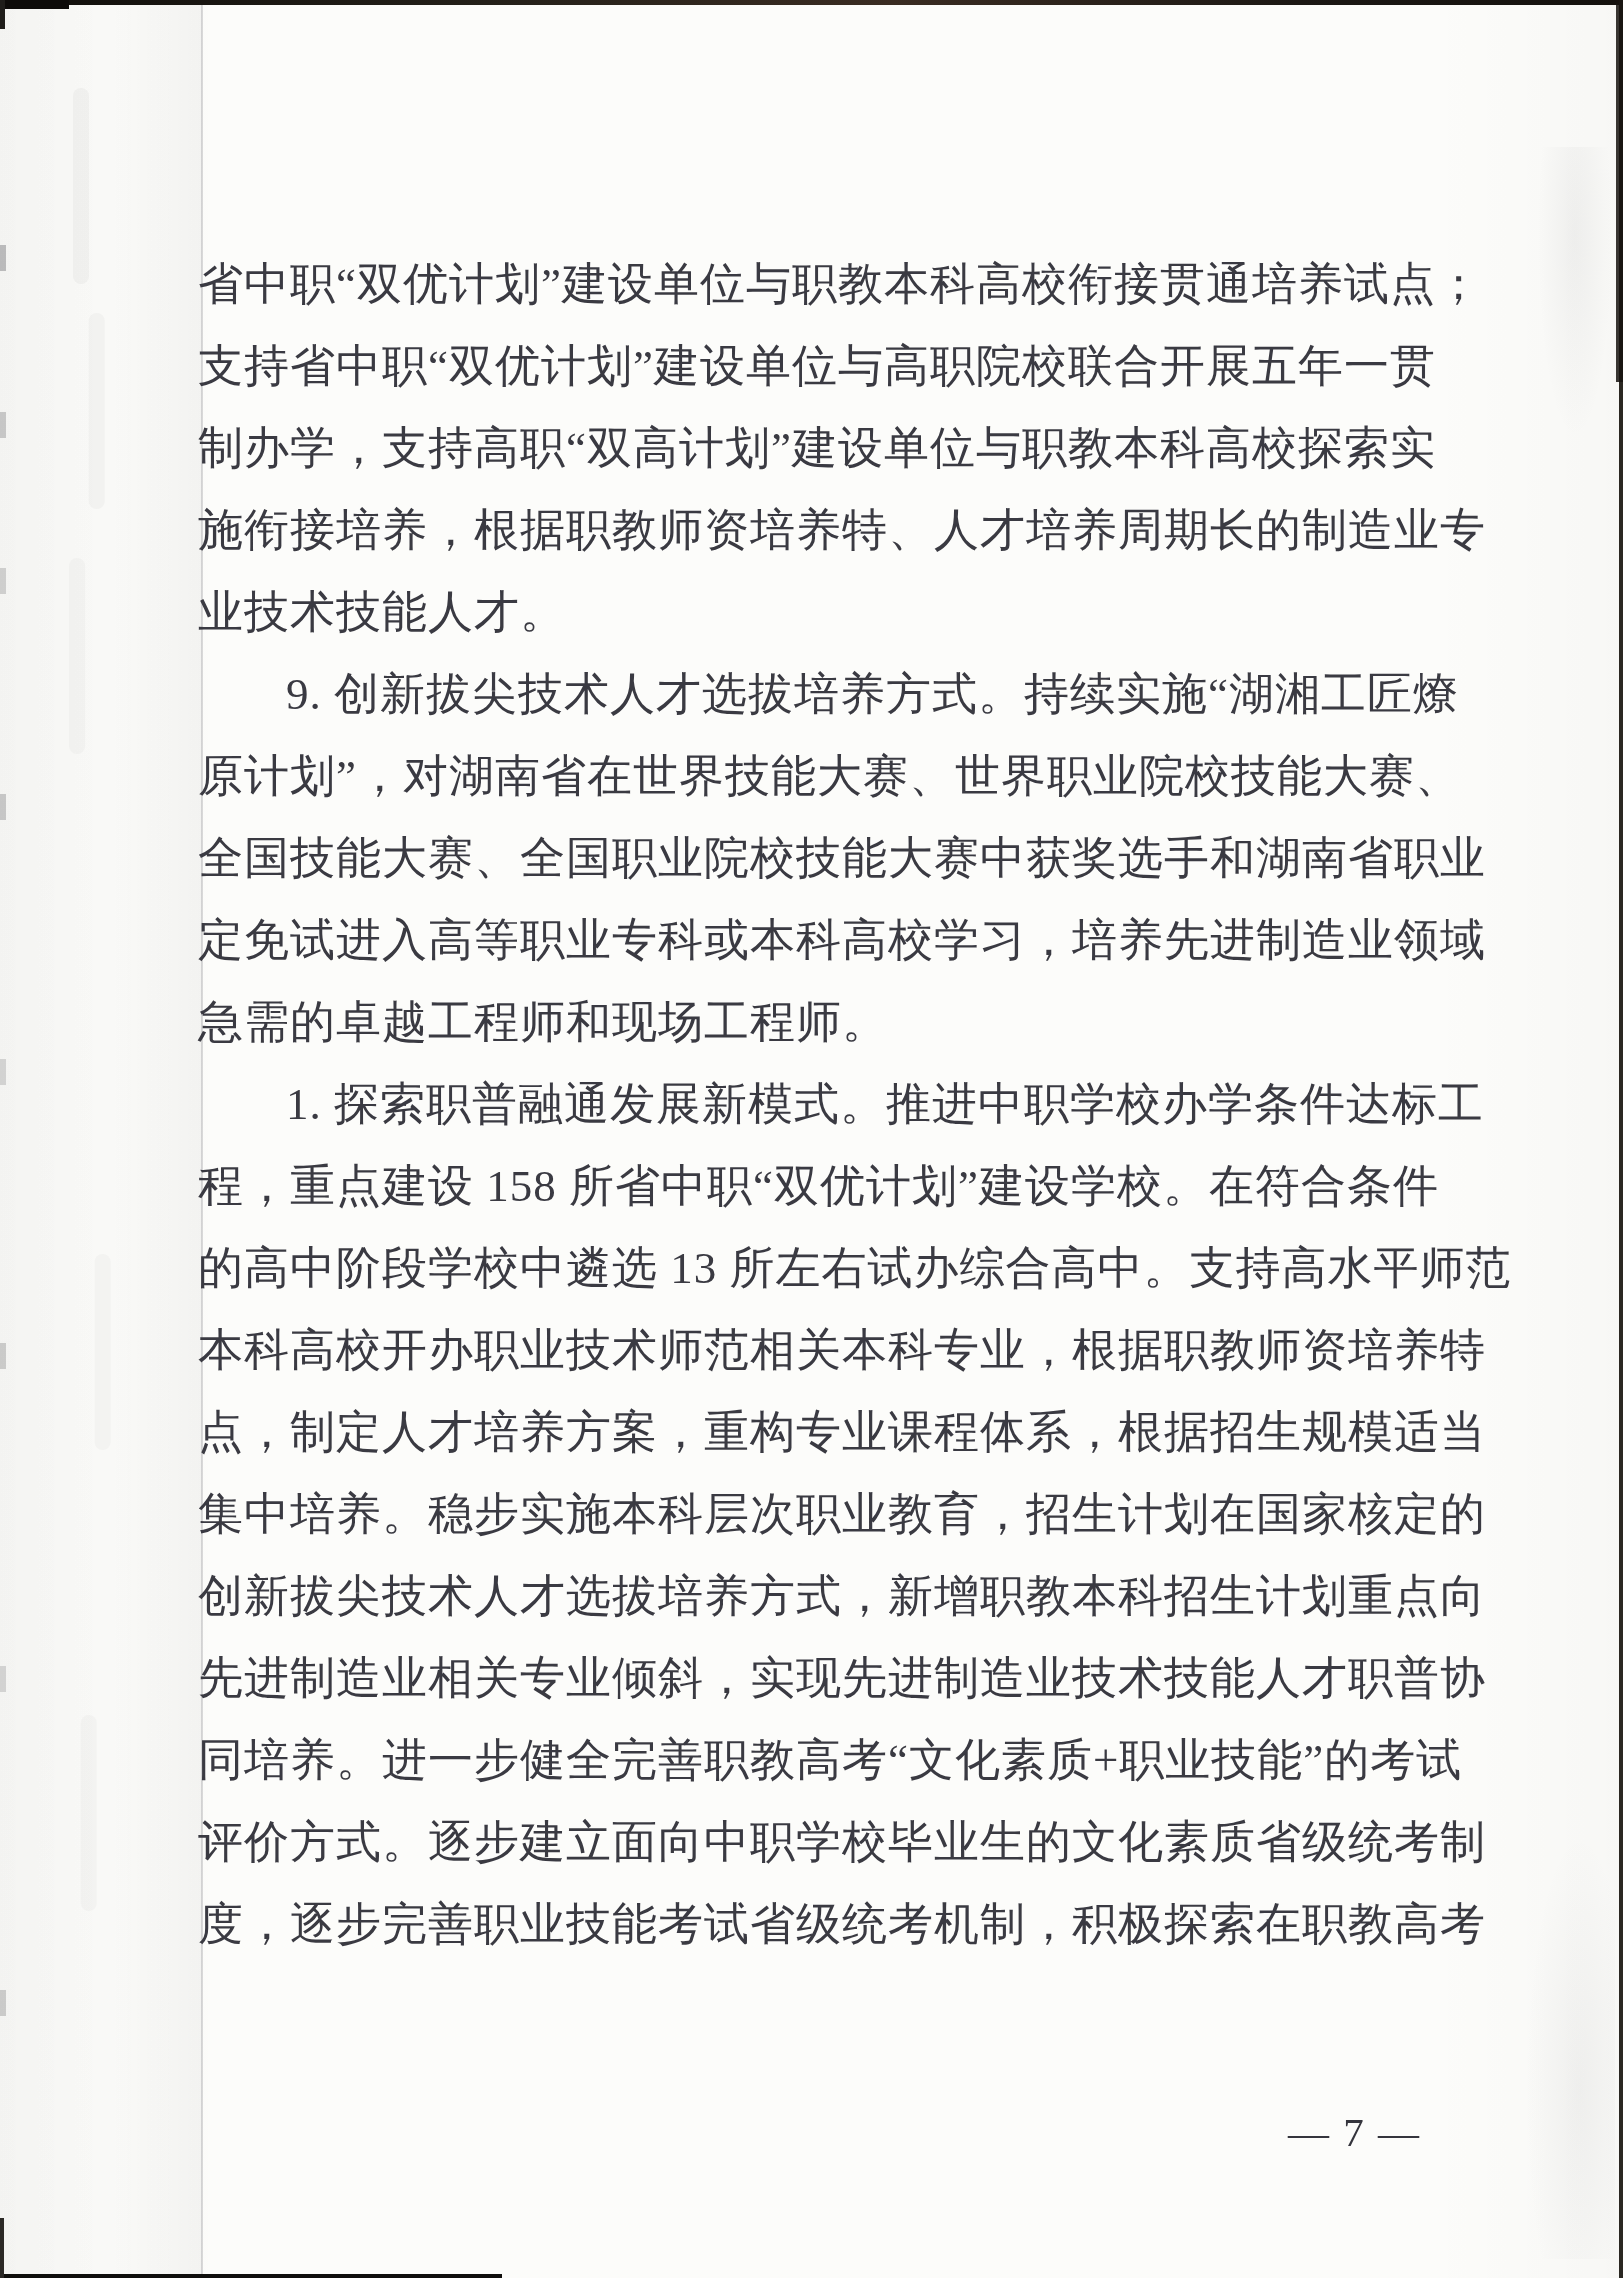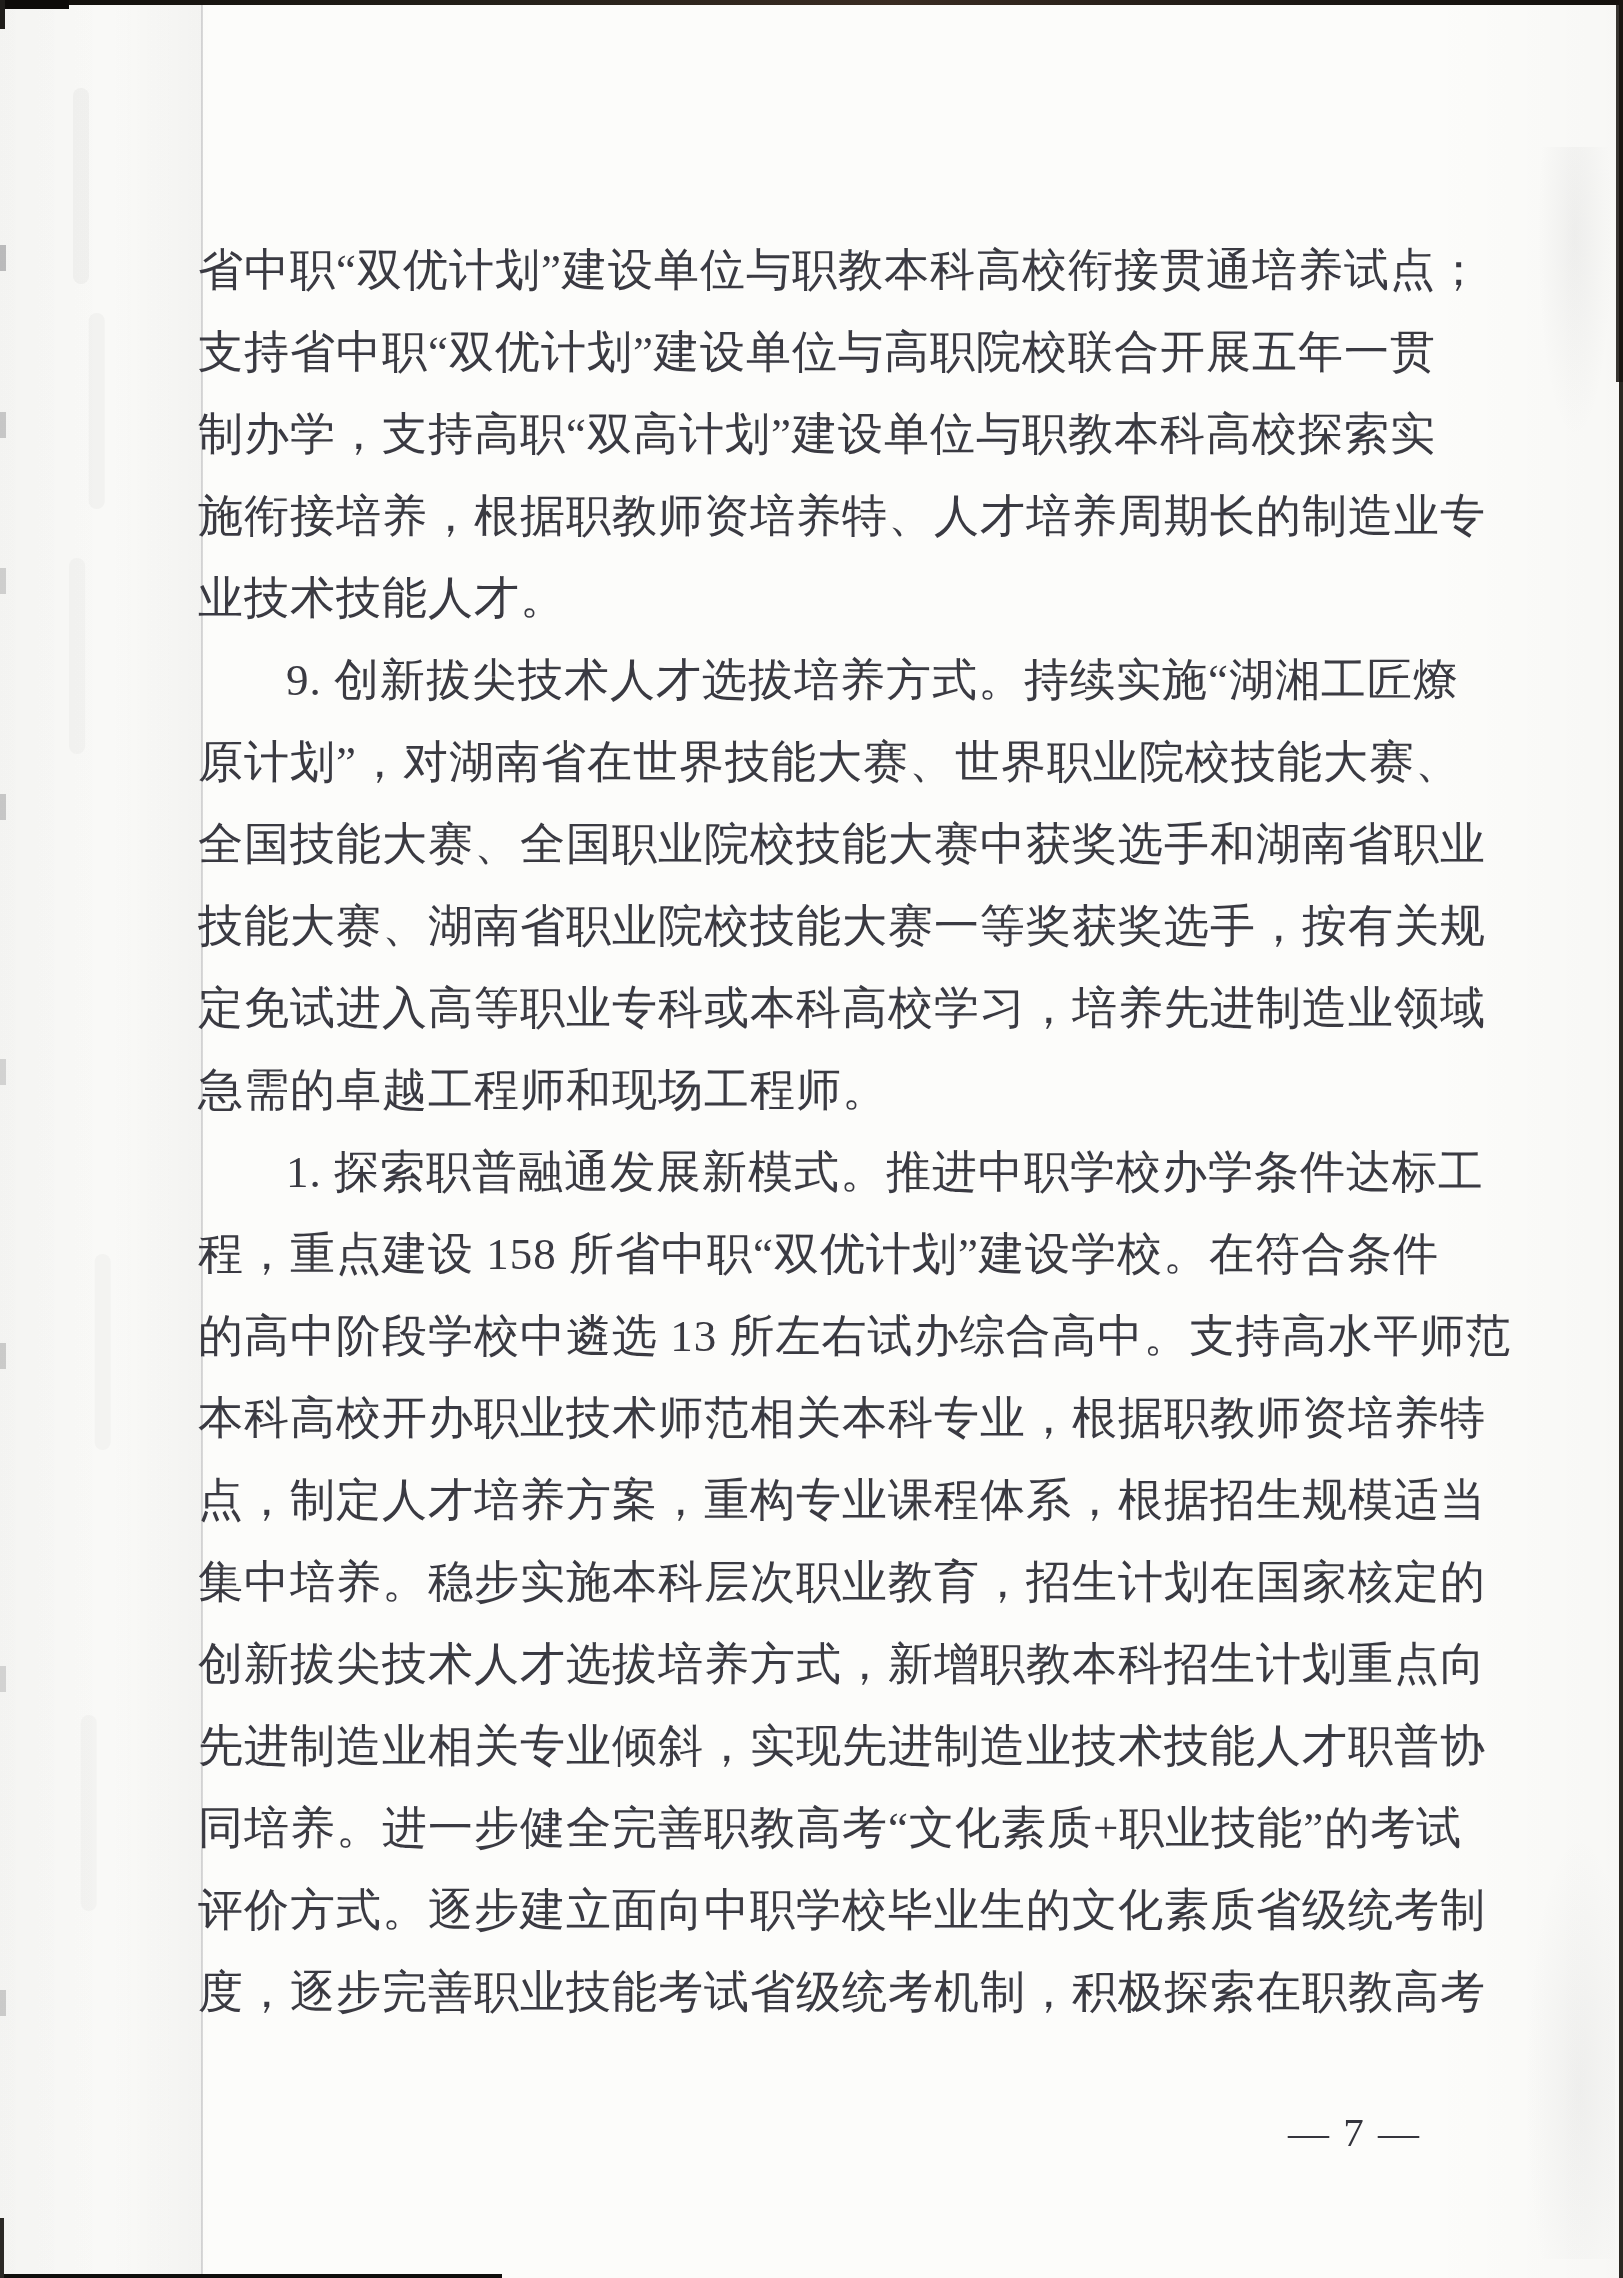--- a/index.html
+++ b/index.html
@@ -65,21 +65,21 @@
   }
   .right-smudge-b {
     position: absolute; bottom: 19.6px; right: 7.8px; width: 88px; height: 421px;
     background: radial-gradient(ellipse at 60% 60%, rgba(70,70,75,0.055), rgba(70,70,75,0) 72%);
   }
 
   
   .text-block {
     position: absolute;
     left: 198px;
-    top: 229px;
+    top: 243px;
     width: 1219px;
     color: #3a3a42;
   }
   .line {
     height: 82px;
     line-height: 82px;
     font-size: 45px;
     letter-spacing: 1px;
     white-space: nowrap;
     text-align: justify;
@@ -124,21 +124,20 @@
 
   <div class="text-block" id="text-block">
       <div class="line">省中职“双优计划”建设单位与职教本科高校衔接贯通培养试点；</div>
       <div class="line">支持省中职“双优计划”建设单位与高职院校联合开展五年一贯</div>
       <div class="line">制办学，支持高职“双高计划”建设单位与职教本科高校探索实</div>
       <div class="line">施衔接培养，根据职教师资培养特、人才培养周期长的制造业专</div>
       <div class="line no-justify">业技术技能人才。</div>
       <div class="line indent">9. 创新拔尖技术人才选拔培养方式。持续实施“湖湘工匠燎</div>
       <div class="line">原计划”，对湖南省在世界技能大赛、世界职业院校技能大赛、</div>
       <div class="line">全国技能大赛、全国职业院校技能大赛中获奖选手和湖南省职业</div>
-      <div class="line">技能大赛、湖南省职业院校技能大赛一等奖获奖选手，按有关规</div>
       <div class="line">定免试进入高等职业专科或本科高校学习，培养先进制造业领域</div>
       <div class="line no-justify">急需的卓越工程师和现场工程师。</div>
       <div class="line indent">1. 探索职普融通发展新模式。推进中职学校办学条件达标工</div>
       <div class="line">程，重点建设 158 所省中职“双优计划”建设学校。在符合条件</div>
       <div class="line">的高中阶段学校中遴选 13 所左右试办综合高中。支持高水平师范</div>
       <div class="line">本科高校开办职业技术师范相关本科专业，根据职教师资培养特</div>
       <div class="line">点，制定人才培养方案，重构专业课程体系，根据招生规模适当</div>
       <div class="line">集中培养。稳步实施本科层次职业教育，招生计划在国家核定的</div>
       <div class="line">创新拔尖技术人才选拔培养方式，新增职教本科招生计划重点向</div>
       <div class="line">先进制造业相关专业倾斜，实现先进制造业技术技能人才职普协</div>

